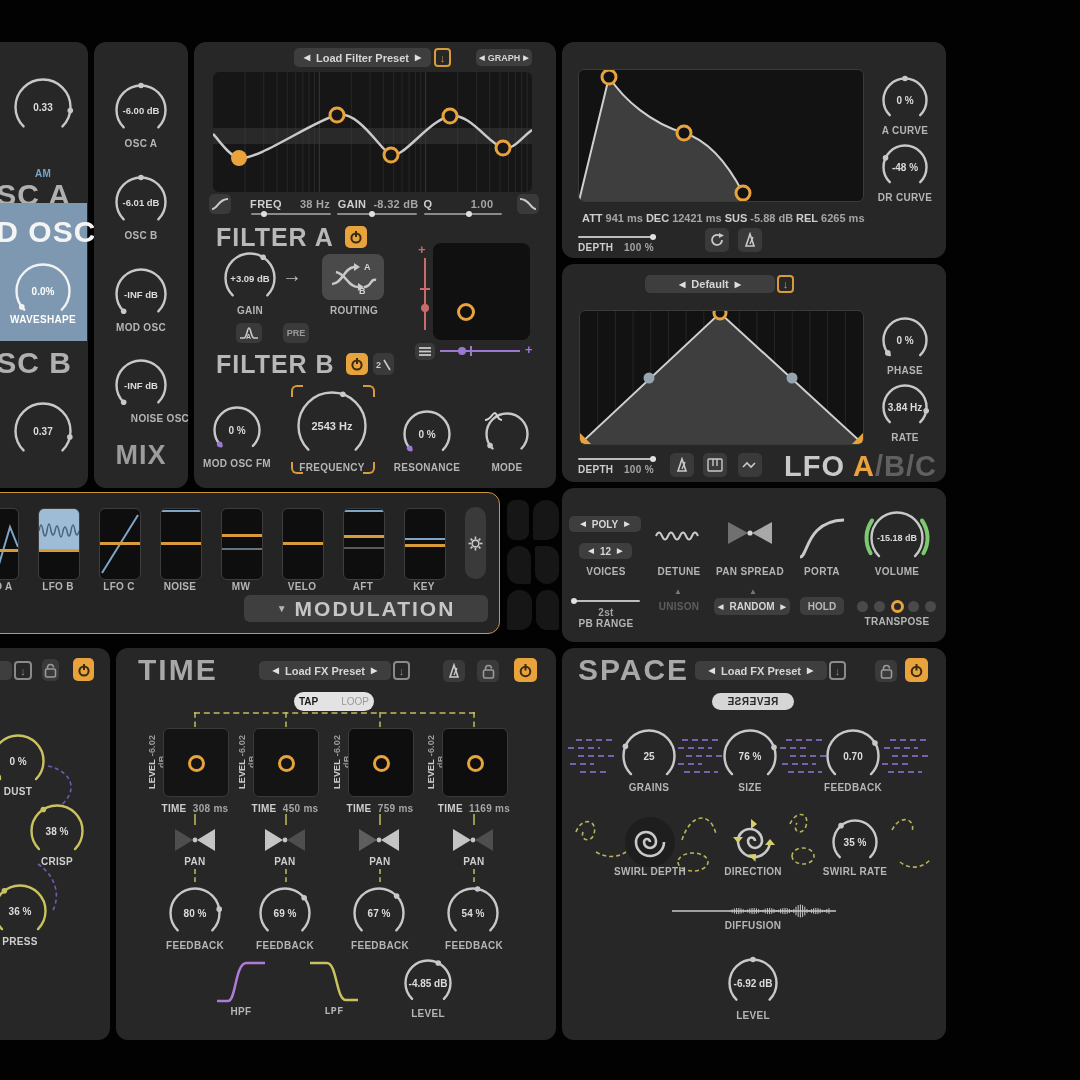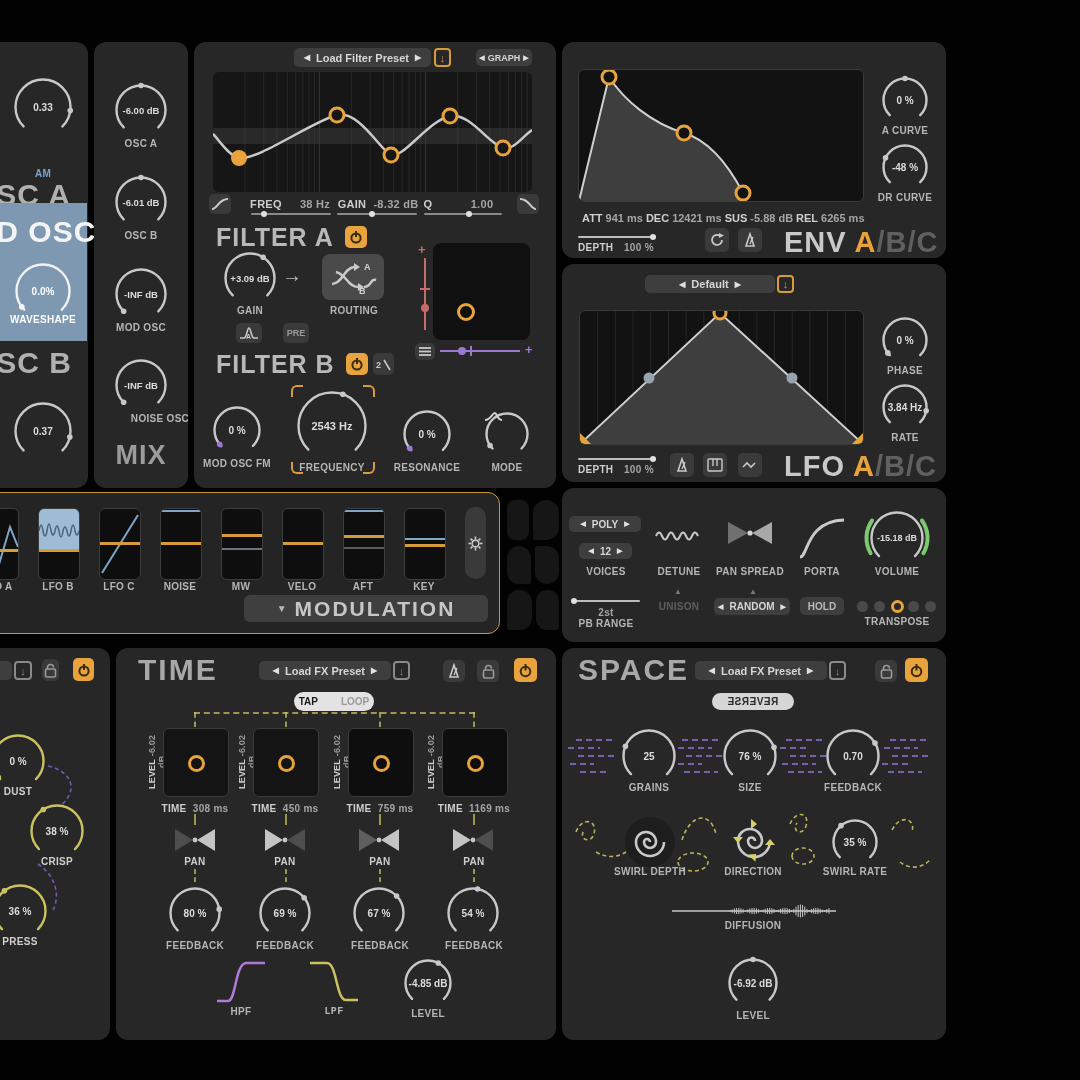--- a/index.html
+++ b/index.html
@@ -350,23 +350,20 @@
           <path d="M13,8 a5,5 0 1 1 -2.2,-4.2" fill="none" stroke="#C9C9C9" stroke-width="1.8"></path>
           <polygon points="10,1 15,3.5 10,6" fill="#C9C9C9"></polygon>
         </svg>
     </div>
     <div class="sqbtn" style="left:176px;top:186px;width:24px;height:24px;">
       <svg width="16" height="16">
           <path d="M4,14 L8,2 L12,14 Z" fill="none" stroke="#C9C9C9" stroke-width="1.6"></path>
           <line x1="8" y1="12" x2="11" y2="5" stroke="#C9C9C9" stroke-width="1.4"></line>
         </svg>
     </div>
-    <div class="envname" style="position:absolute;left:222px;top:184px;width:152px;text-align:right;">
-      <span class="n1">ENV </span><span class="n2">A</span><span class="n3">/B/C</span>
-    </div>
   </div>
 
   <div class="panel" style="left:562px;top:264px;width:384px;height:218px;">
     <div class="pill" style="left:83px;top:11px;width:130px;height:18px;">
       <span class="arr">◀</span>
       <span style="font-size:11px;">Default</span>
       <span class="arr">▶</span>
     </div>
     <div class="dl orange" style="left:215px;top:11px;width:17px;height:18px;">↓</div>
     <svg style="position:absolute;left:17px;top:46px;background:#121212;border:1px solid #3A3A3A;border-radius:6px;" width="283" height="133">
@@ -642,21 +639,21 @@
         </svg>
     </div>
     <div class="sqbtn power" style="left:398px;top:10px;width:23px;height:24px;">
       <svg width="15" height="15">
           <circle cx="7.5" cy="8.5" r="4.8" fill="none" stroke="#3A2A10" stroke-width="2"></circle>
           <line x1="7.5" y1="1" x2="7.5" y2="7.5" stroke="#3A2A10" stroke-width="2"></line>
         </svg>
     </div>
     <div style="position:absolute;left:178px;top:44px;width:80px;height:19px;background:#E3E3E3;border-radius:10px;display:flex;align-items:center;justify-content:center;gap:10px;z-index:2;">
       <span style="font-size:10px;font-weight:700;color:#1A1A1A;">TAP</span>
-      <span style="font-size:10px;font-weight:700;color:#9A9A9A;margin-left:13px;">LOOP</span>
+      <span style="font-size:10px;font-weight:400;color:#9A9A9A;margin-left:13px;">LOOP</span>
     </div>
     <div class="hdash" style="left:78px;top:64px;width:281px;"></div>
     <div class="vdash" style="left:78px;top:64px;height:15px;"></div>
     <div class="vdash" style="left:169px;top:64px;height:15px;"></div>
     <div class="vdash" style="left:263px;top:64px;height:15px;"></div>
     <div class="vdash" style="left:357px;top:64px;height:15px;"></div>
 
     <div class="vtext" style="left:31px;top:80px;height:67px;"><span class="vl">LEVEL</span>&nbsp;<span>-6.02 dB</span></div>
     <div style="position:absolute;left:47px;top:80px;width:64px;height:67px;background:#141414;border:1px solid #3A3A3A;border-radius:6px;">
       <div style="position:absolute;left:24px;top:26px;width:11px;height:11px;border:3px solid #E8A33D;border-radius:50%;"></div>

